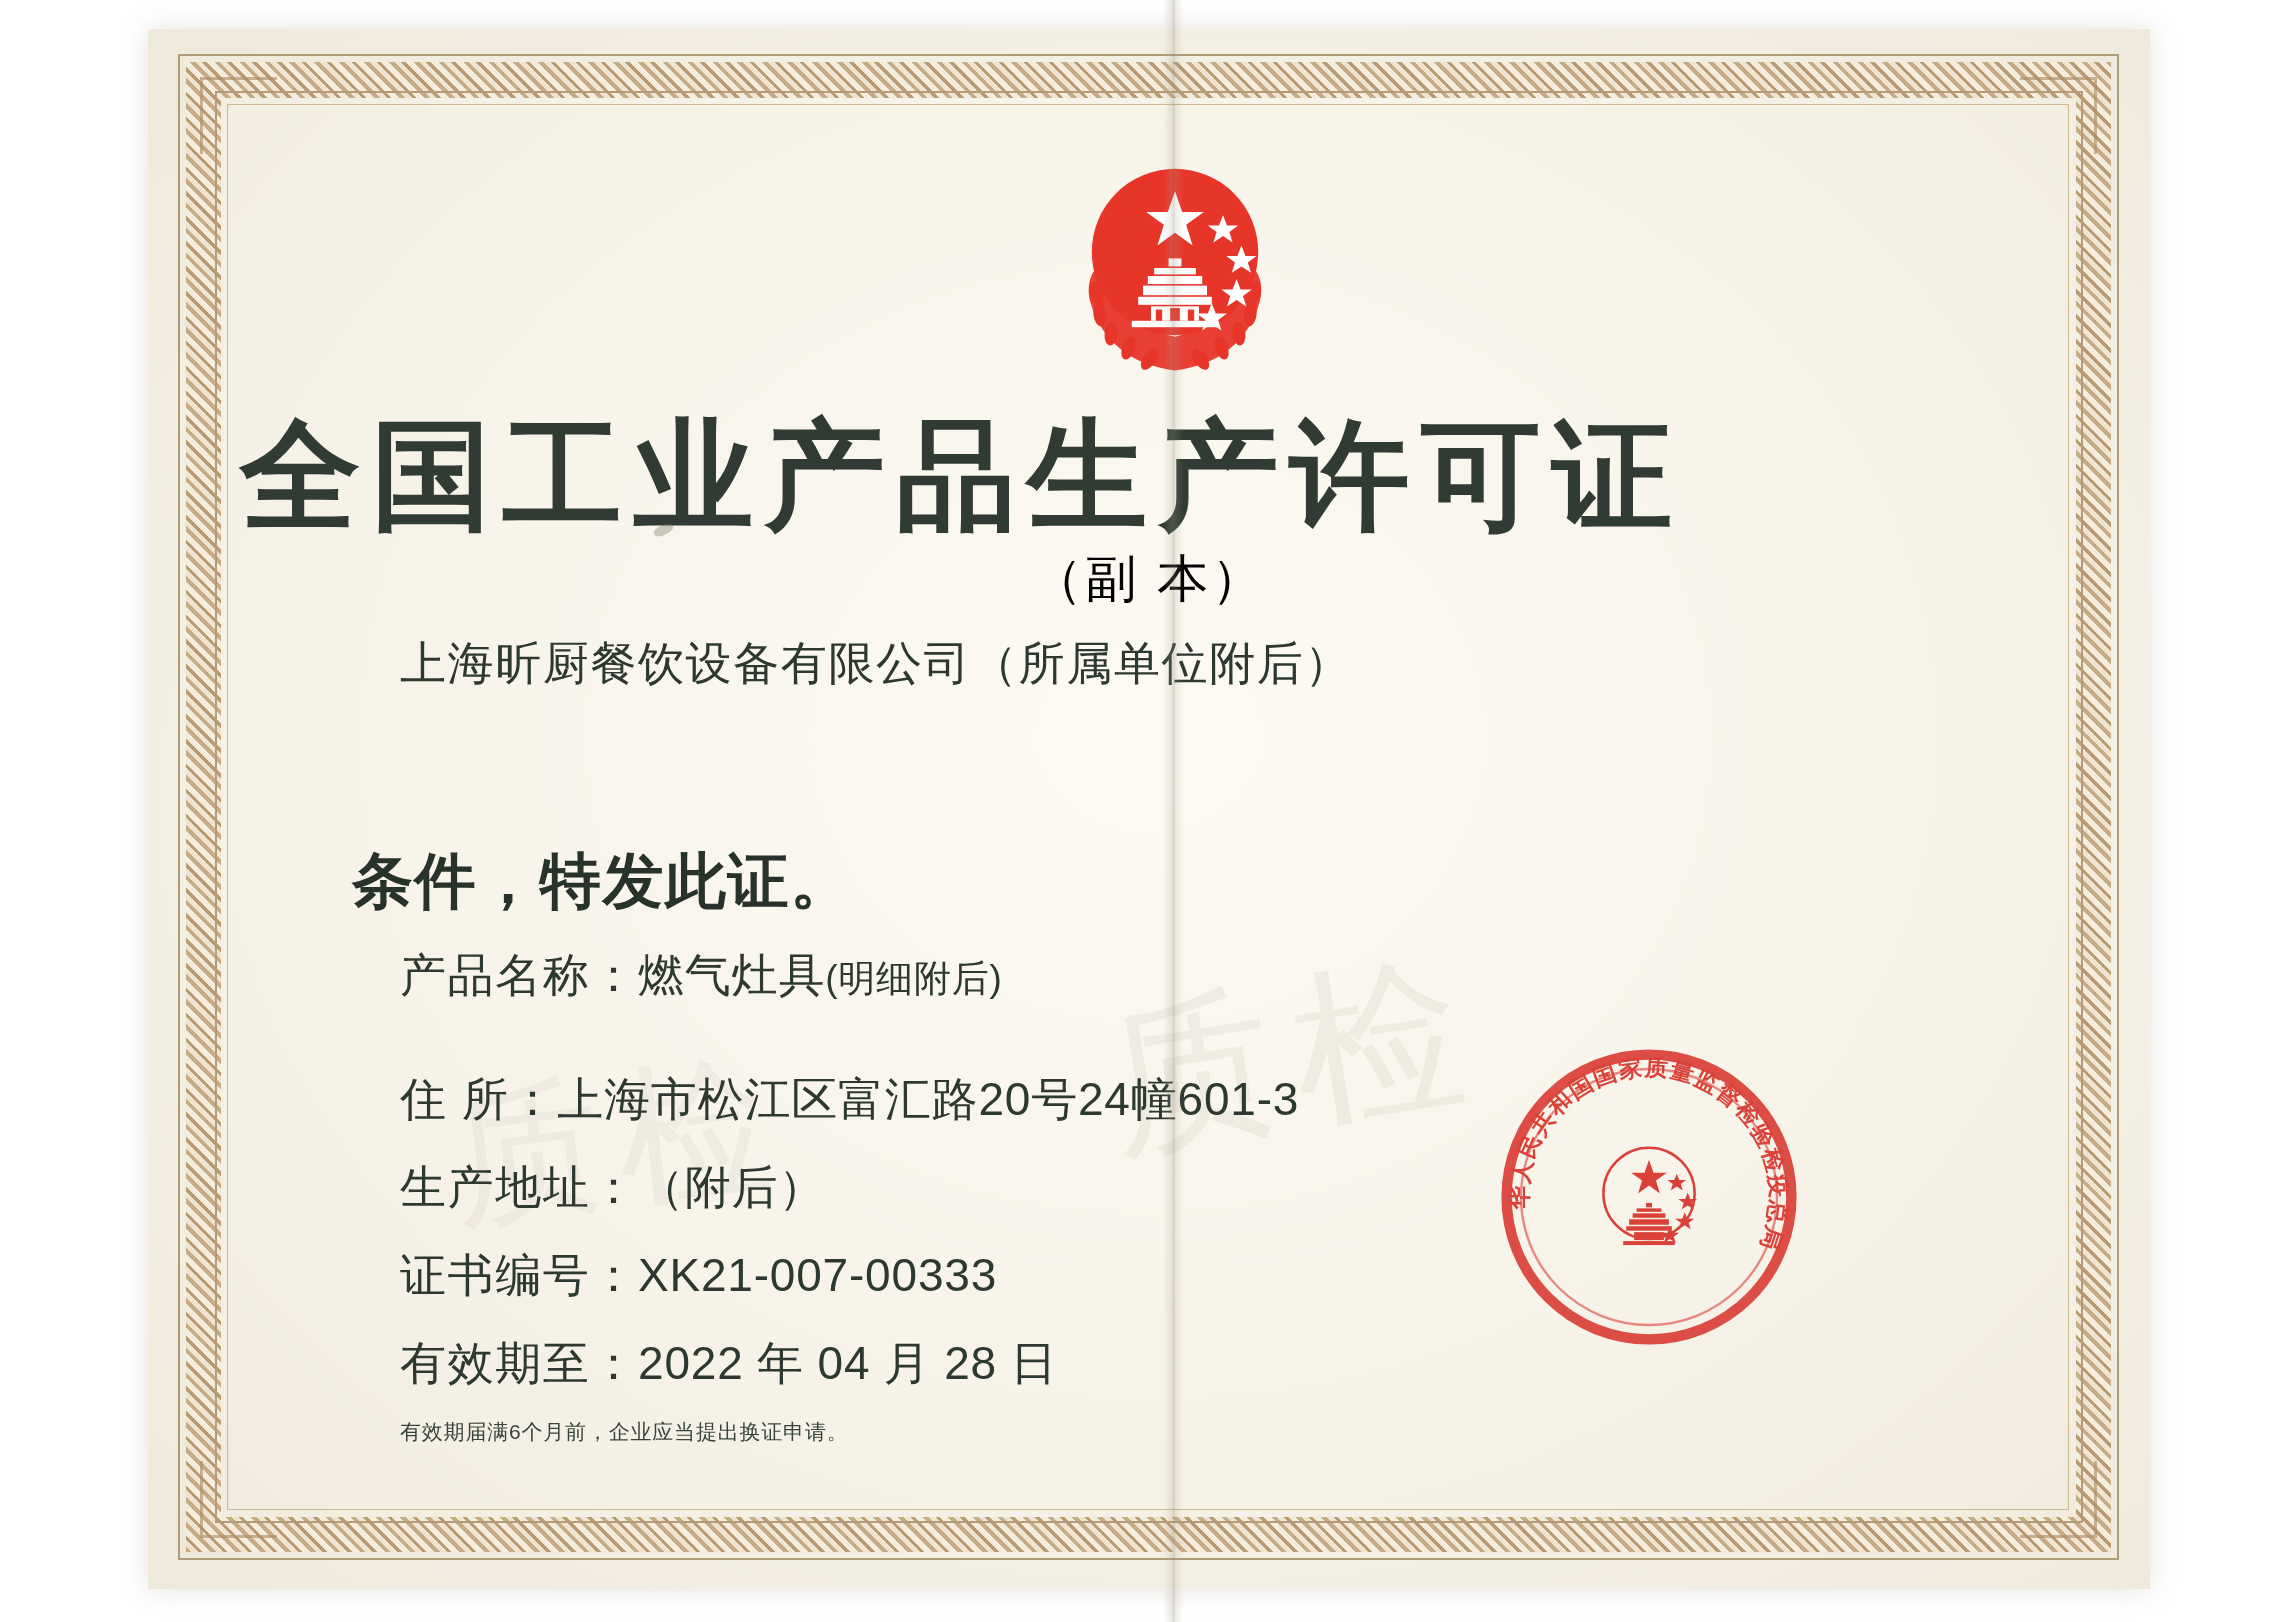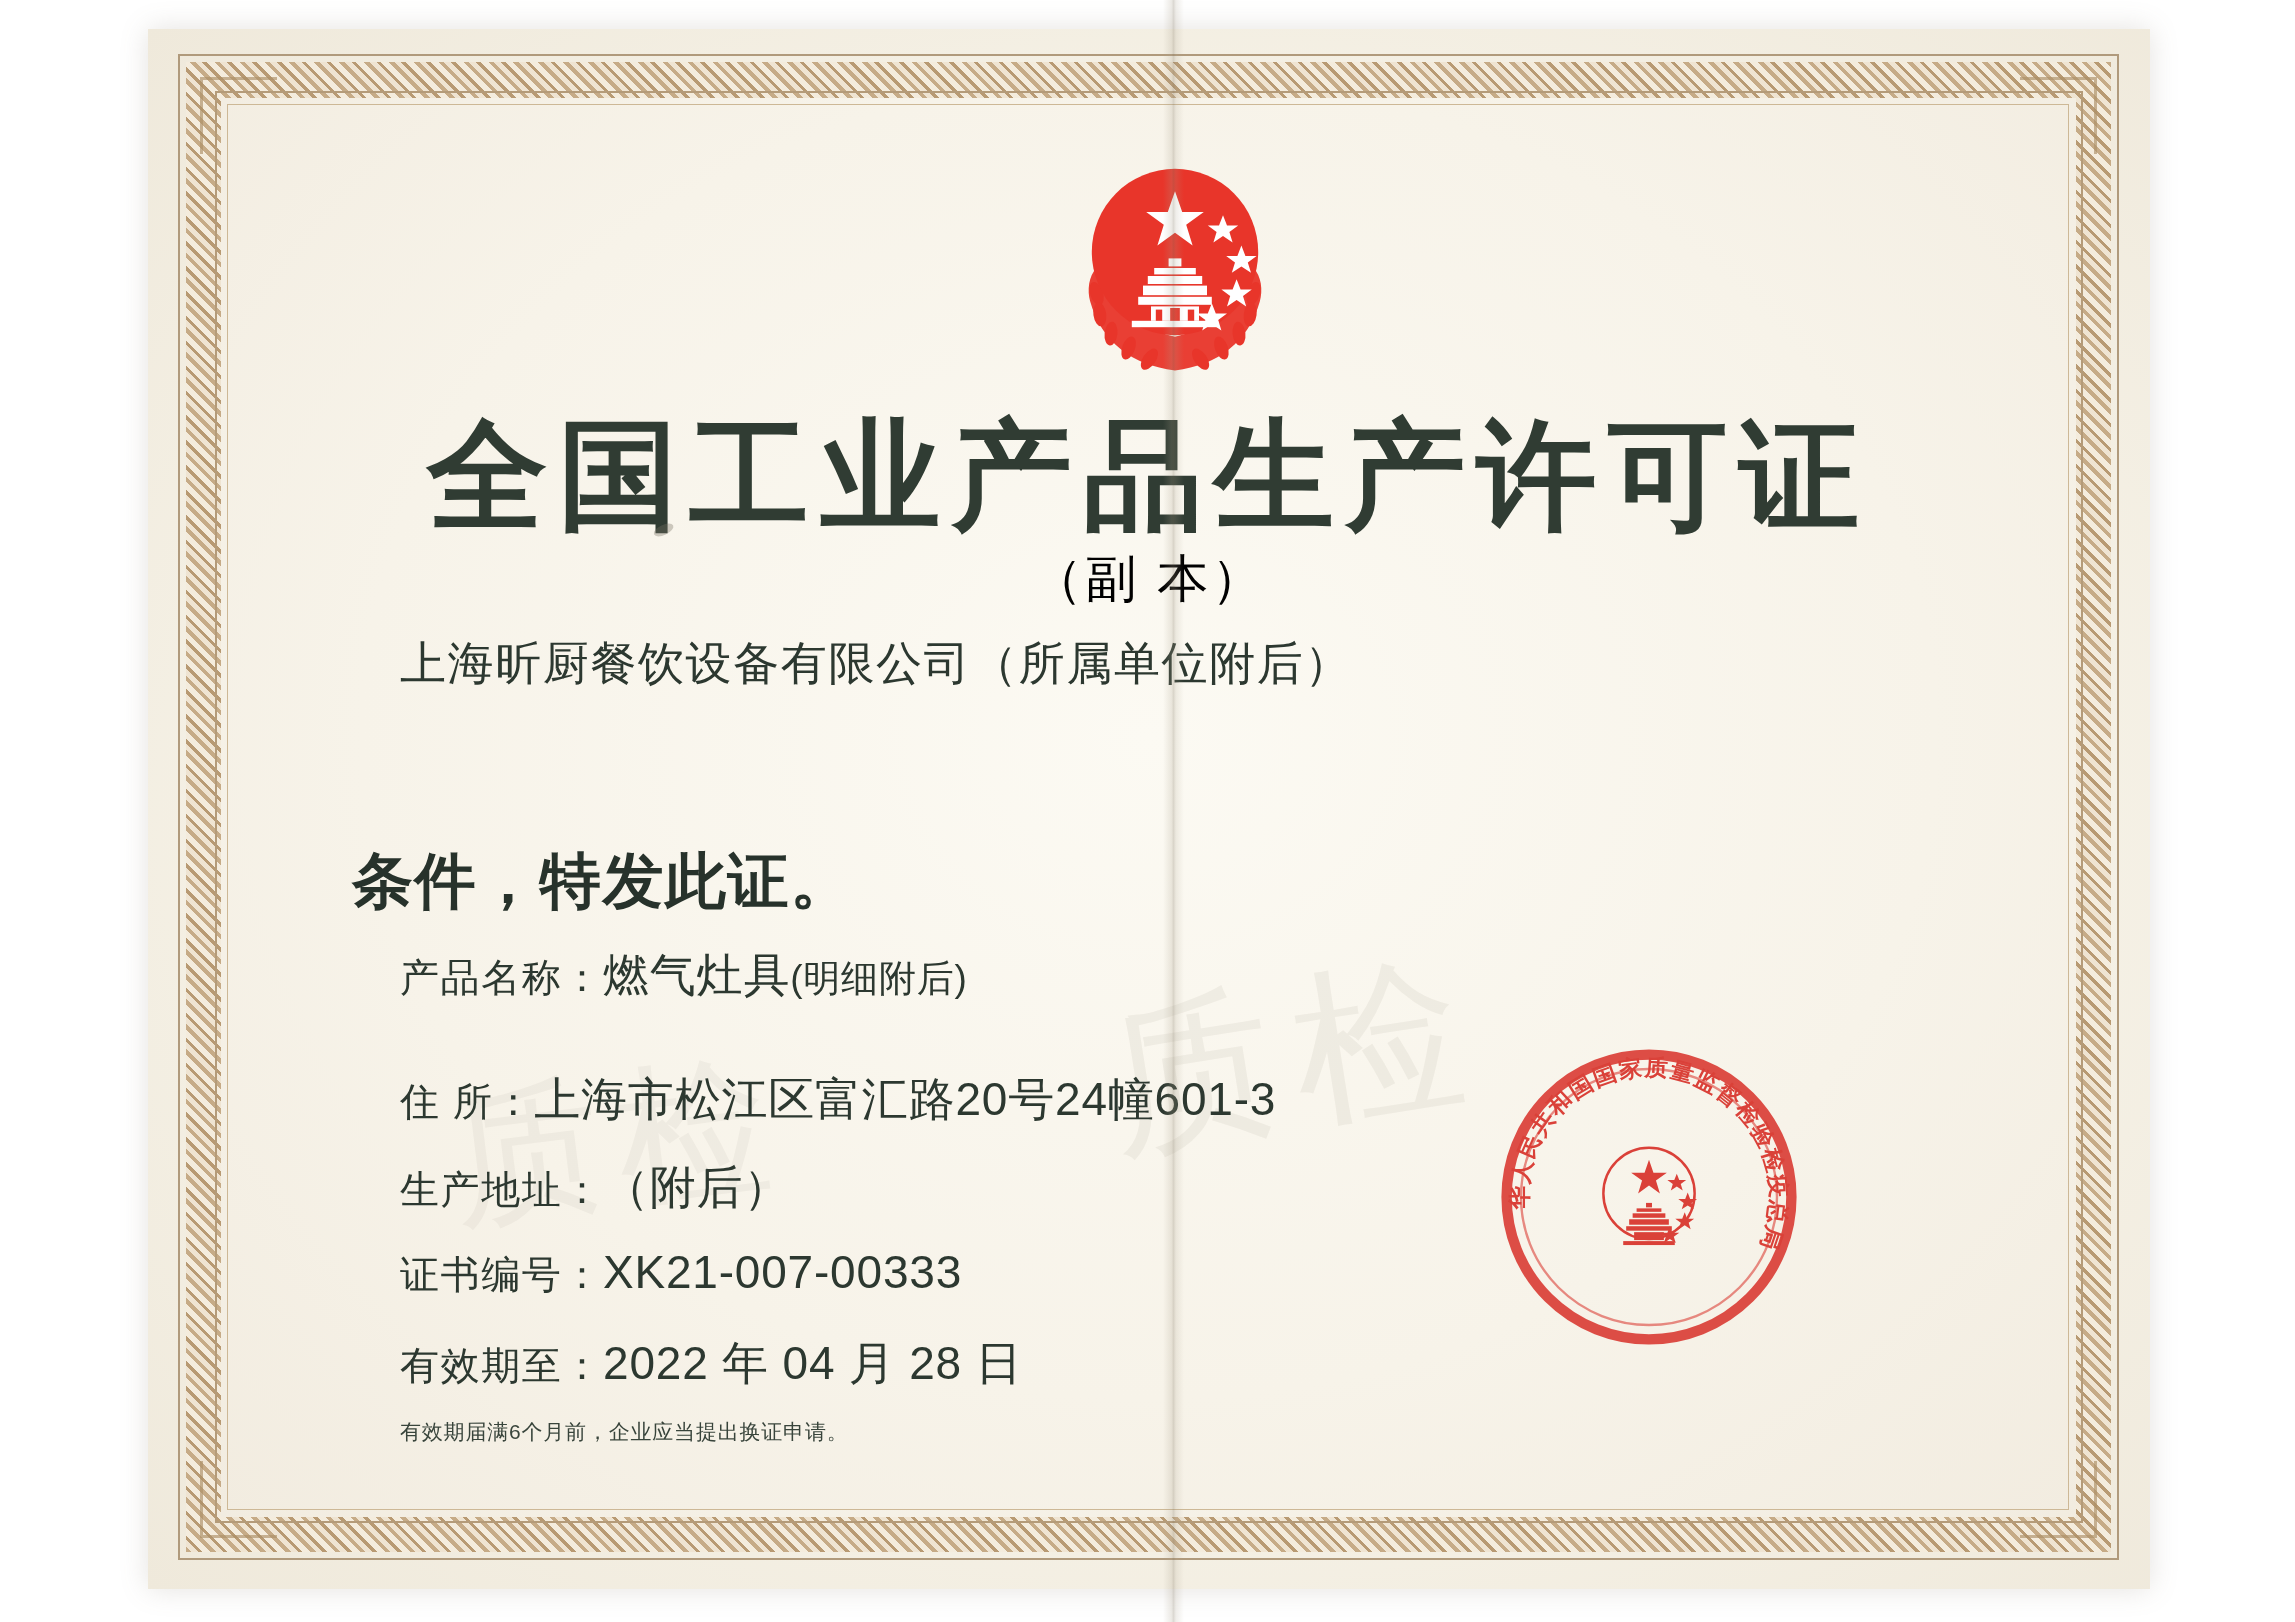--- a/index.html
+++ b/index.html
@@ -172,21 +172,20 @@
     top: 44px;
     width: 240px;
     height: 240px;
   }
 
   .title {
     position: absolute;
     left: 0;
     top: 284px;
     width: 1817px;
-    text-align: center;
     font-family: "Liberation Sans", "DejaVu Sans", sans-serif;
     font-weight: bold;
     font-size: 120px;
     letter-spacing: 11.2px;
     color: #303c33;
     white-space: nowrap;
   }
   .subtitle {
     position: absolute;
     left: 0;
@@ -233,21 +232,21 @@
     white-space: nowrap;
   }
 
   .field {
     position: absolute;
     font-family: "Liberation Sans", "DejaVu Sans", sans-serif;
     color: #2c3830;
     white-space: nowrap;
   }
   .field .label {
-    font-size: 39px;
+    font-size: 46px;
     letter-spacing: 1.6px;
   }
   .field .value {
     font-size: 46px;
     letter-spacing: 0.8px;
     margin-top: 31px;
   }
   .field .value.small {
     font-size: 37px;
   }

